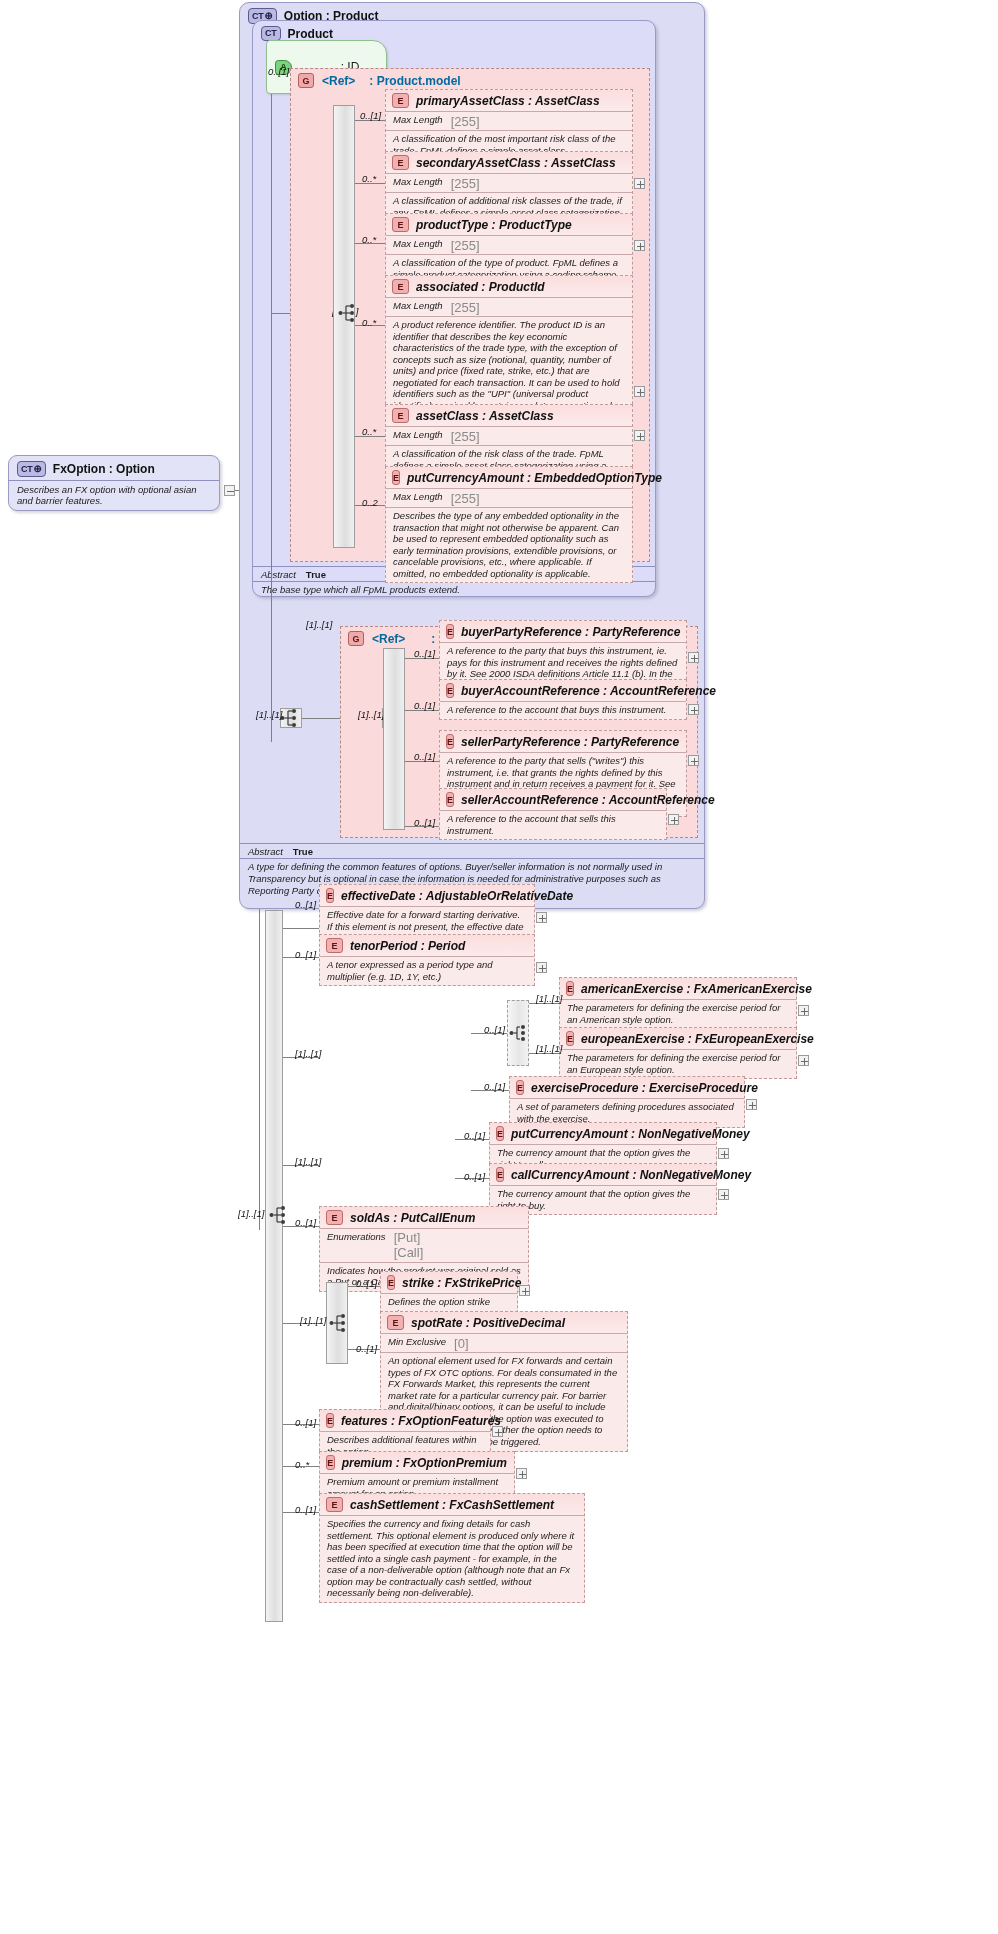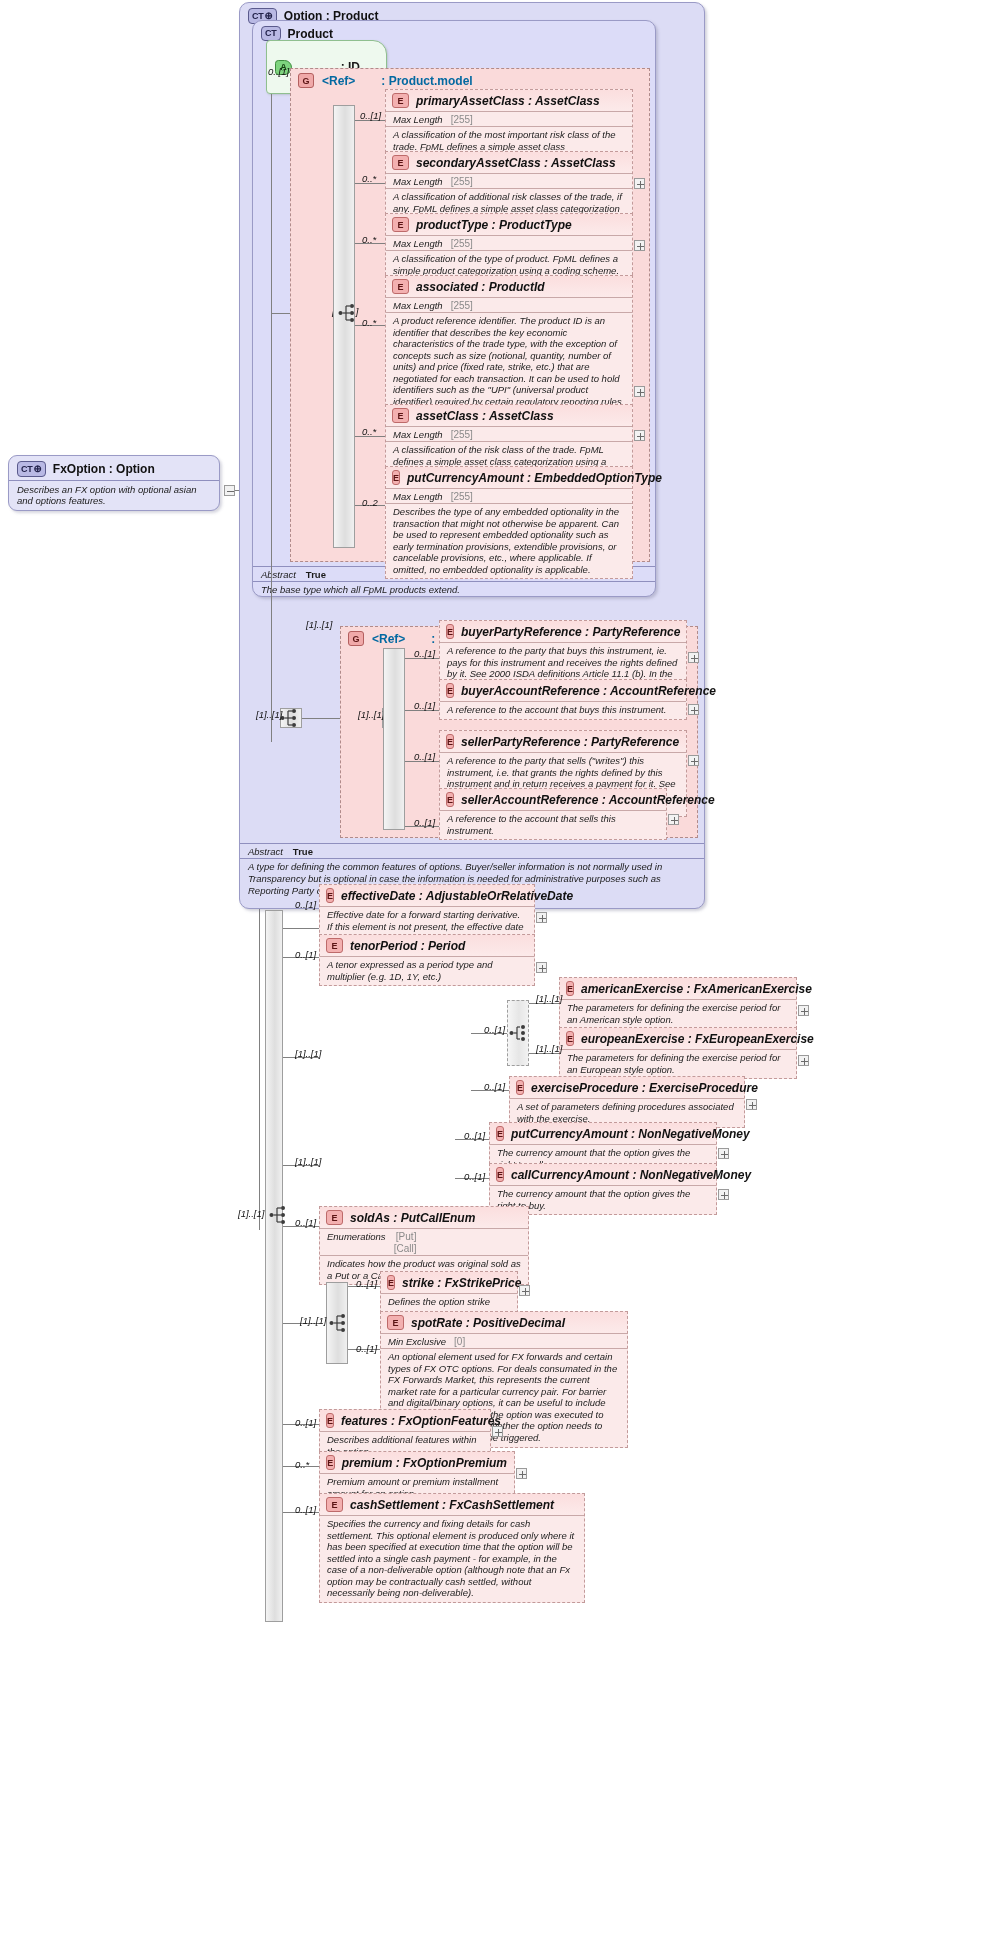--- a/index.html
+++ b/index.html
@@ -49,21 +49,21 @@
     padding:3px 8px;
   }
   .badge-a {
     display:inline-flex;align-items:center;justify-content:center;
     width:17px;height:15px;
     background:#7ed47e;border:1px solid #3d8c3d;
     border-radius:4px 9px 9px 4px;
     font-size:9px;font-weight:bold;color:#14400f;
   }
   .attr-name{ font-weight:bold; font-size:12px;margin-top:32px; }
-  .attr-type{ font-weight:bold; font-size:12px; }
+  .attr-type{ font-weight:normal; font-size:12px; }
 
   
   .grp-region {
     background:#fadada;
     border:1px dashed #b08b8b;
   }
   .grp-hdr{ display:flex;align-items:center;gap:8px;padding:4px 7px 2px 7px; }
   .badge-g{
     display:inline-flex;align-items:center;justify-content:center;
     width:16px;height:15px;
@@ -90,21 +90,21 @@
     font-size:9px;font-weight:bold;color:#5a1414;
   }
   .el-name{ font-size:12px;font-weight:bold;color:#111;white-space:nowrap;font-style:italic; }
   .facet-row{
     border-top:1px solid #c8a8a8;
     padding:2px 7px 1px 7px;
     display:flex; gap:8px; align-items:flex-start;
     font-size:9.5px;
   }
   .facet-label{ font-style:italic; color:#222; white-space:nowrap; }
-  .facet-val{ color:#8a8a8a; font-size:10px;text-align:right; }
+  .facet-val{ color:#8a8a8a; font-size:13px; }
   .facet-vals{ display:flex;flex-direction:column;line-height:1.15; }
   .el-doc{
     border-top:1px solid #c8a8a8;
     padding:2px 7px 3px 7px;
     font-style:italic; font-size:9.5px; line-height:1.22; color:#222;
   }
 
   
   .seq-box{
     position:absolute;
@@ -191,21 +191,21 @@
 </head>
 <body>
 
 <div class="canvas">
 
   <div class="root-box node" style="left:8px; top:455px; width:212px;">
     <div class="ct-hdr">
       <span class="badge plus">CT</span>
       <span class="ct-title">FxOption : Option</span>
     </div>
-    <div class="root-doc">Describes an FX option with optional asian and options features.</div>
+    <div class="root-doc">Describes an FX option with optional asian and barrier features.</div>
   </div>
   <div class="minusbox" style="left:224px; top:485px;"></div>
 
   <div class="ln lnh" style="left:235px; top:490px; width:24px;"></div>
   <div class="ln lnv" style="left:259px; top:490px; height:740px;"></div>
 
   <div class="ct-container node" style="left:239px; top:2px; width:466px; height:907px;">
     <div class="ct-hdr">
       <span class="badge plus">CT</span>
       <span class="ct-title">Option    : Product</span>
@@ -243,21 +243,21 @@
     <span class="badge-a">A</span>
     <span class="attr-name">id</span>
     <span class="attr-type" style="margin-left:26px;">: ID</span>
   </div>
   <div class="occ" style="left:268px; top:66px;">0..[1]</div>
 
   <div class="grp-region node" style="left:290px; top:68px; width:360px; height:494px;">
     <div class="grp-hdr">
       <span class="badge-g">G</span>
       <span class="grp-title">&lt;Ref&gt;</span>
-      <span class="grp-title" style="margin-left:18px;">: Product.model</span>
+      <span class="grp-title" style="margin-left:6px;">: Product.model</span>
     </div>
   </div>
   <div class="occ" style="left:332px; top:306px;">[1]..[1]</div>
 
   <div class="comp-bar" style="left:333px; top:105px; width:22px; height:443px;"></div>
   <div class="seq-glyph" style="left:338px; top:303px;">
     <svg width="22" height="20" viewBox="0 0 22 20">
       <circle cx="2.5" cy="10" r="2" fill="#3c3c3c"></circle>
       <line x1="4.5" y1="10" x2="8" y2="10" stroke="#3c3c3c" stroke-width="1.2"></line>
       <line x1="8" y1="3" x2="8" y2="17" stroke="#3c3c3c" stroke-width="1.2"></line>

